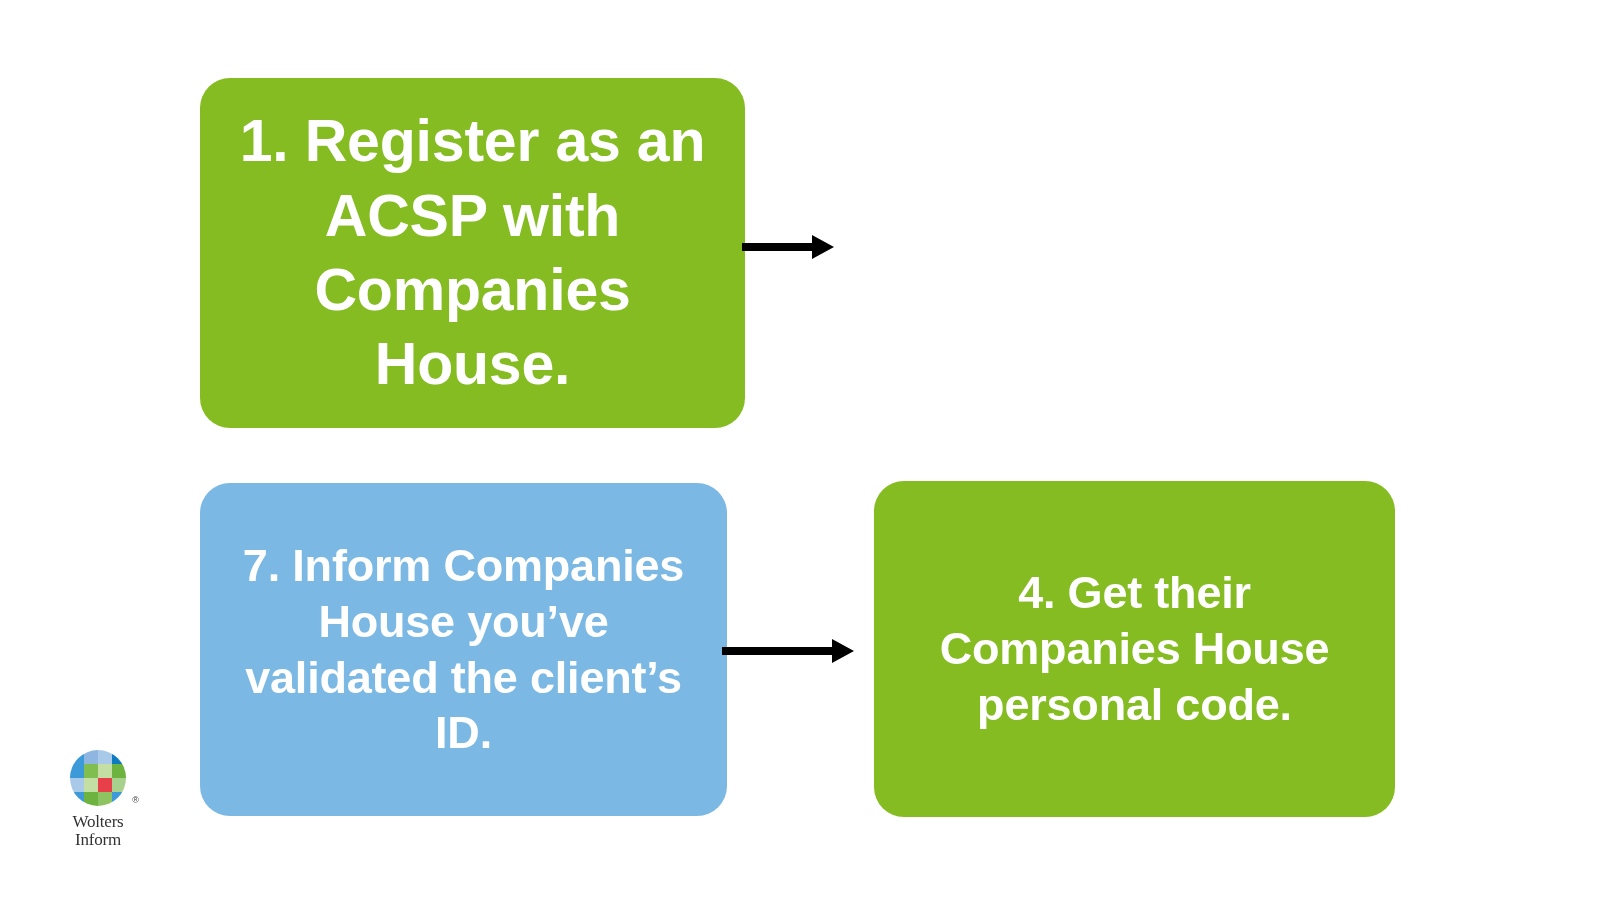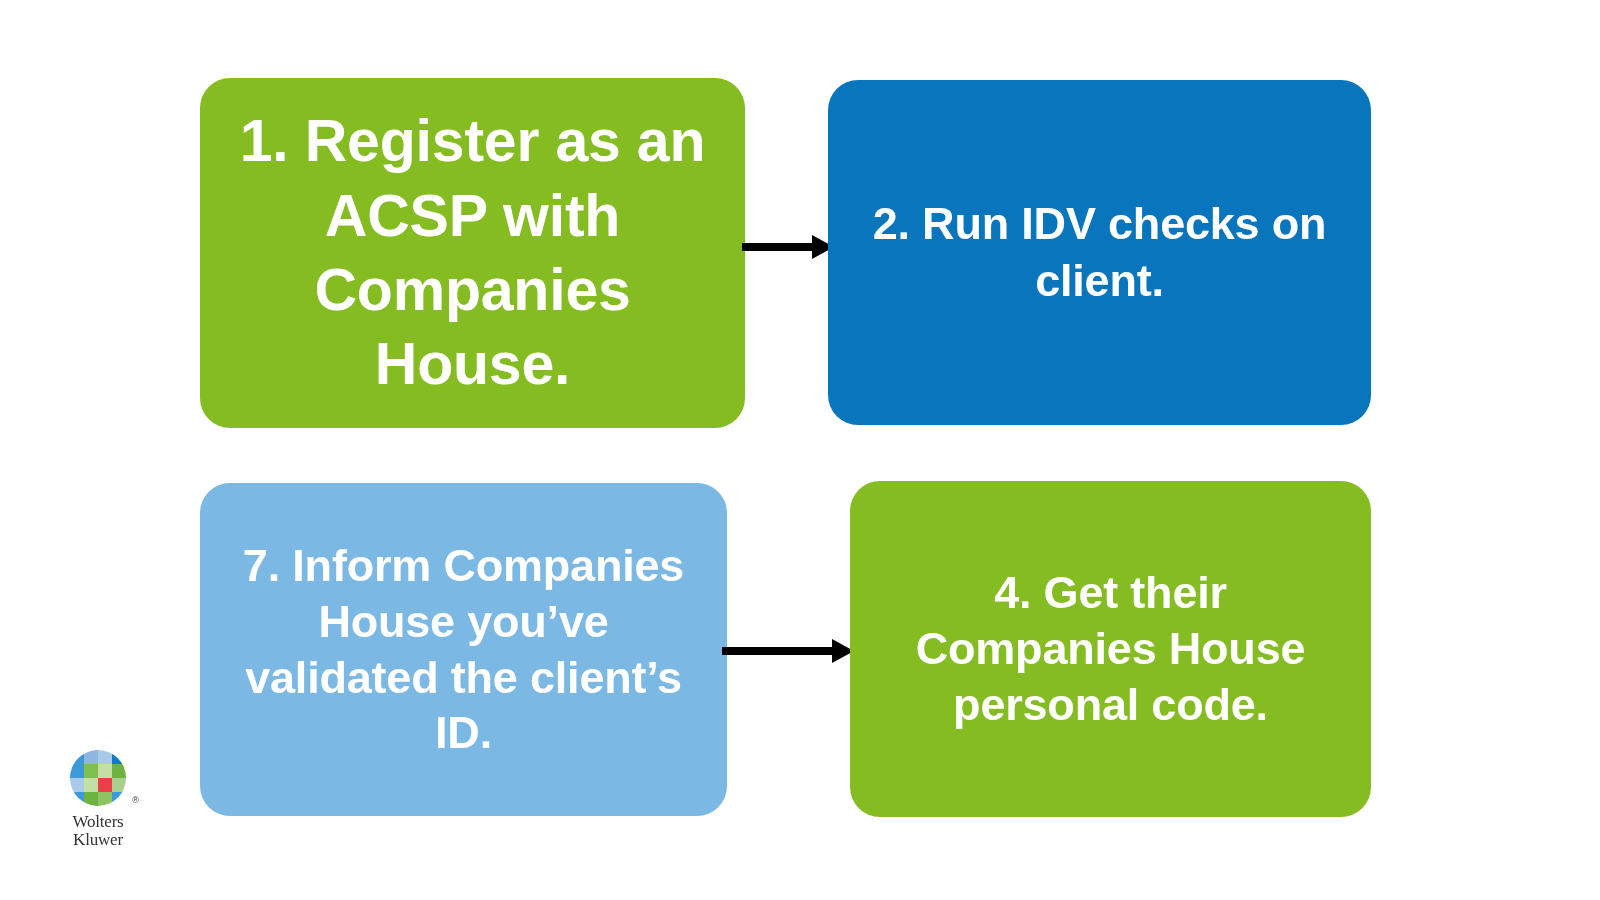--- a/index.html
+++ b/index.html
@@ -127,35 +127,32 @@
   <div class="step-box" id="box-1" style="background: rgb(133, 188, 34); color: rgb(255, 255, 255);">
     <span class="step-text">1. Register as an ACSP with Companies House.</span>
   </div>
 
   <div class="flow-arrow" id="arrow-1">
     <svg width="92" height="42" viewBox="0 0 92 42" xmlns="http://www.w3.org/2000/svg">
       <path d="M0 17 L70 17 L70 9 L92 21 L70 33 L70 25 L0 25 Z" fill="#000000"></path>
     </svg>
   </div>
 
-  <div class="step-box" id="box-2" style="background: rgb(9, 117, 188); color: rgb(255, 255, 255);">
-    <span class="step-text">2. Run IDV checks on client.</span>
-  </div>
 
   <div class="step-box" id="box-3" style="background: rgb(123, 184, 227); color: rgb(255, 255, 255);">
     <span class="step-text">7. Inform Companies House you’ve validated the client’s ID.</span>
   </div>
 
   <div class="flow-arrow" id="arrow-2">
     <svg width="132" height="42" viewBox="0 0 132 42" xmlns="http://www.w3.org/2000/svg">
       <path d="M0 17 L110 17 L110 9 L132 21 L110 33 L110 25 L0 25 Z" fill="#000000"></path>
     </svg>
   </div>
 
-  <div class="step-box" id="box-4" style="background: rgb(133, 188, 34); color: rgb(255, 255, 255);">
+  <div class="step-box" id="box-4" style="background: rgb(133, 188, 34); color: rgb(255, 255, 255); margin-left: 24px;">
     <span class="step-text">4. Get their Companies House personal code.</span>
   </div>
 
   <div id="brand-logo">
     <div id="logo-mark-wrap">
       <svg width="56" height="56" viewBox="0 0 56 56" xmlns="http://www.w3.org/2000/svg">
         <defs>
           <clipPath id="logoCircleClip">
             <circle cx="28" cy="28" r="28"></circle>
           </clipPath>
@@ -179,17 +176,17 @@
           <rect x="0" y="42" width="14" height="14" fill="#3D9AD8"></rect>
           <rect x="14" y="42" width="14" height="14" fill="#6CB33F"></rect>
           <rect x="28" y="42" width="14" height="14" fill="#8EC361"></rect>
           <rect x="42" y="42" width="14" height="14" fill="#3D9AD8"></rect>
         </g>
       </svg>
       <span id="logo-registered">®</span>
     </div>
     <div id="logo-wordmark">
       <span class="wm-line">Wolters</span>
-      <span class="wm-line">Kluwer</span>
+      <span class="wm-line">Inform</span>
     </div>
   </div>
 
 </div>
 
 </body></html>

